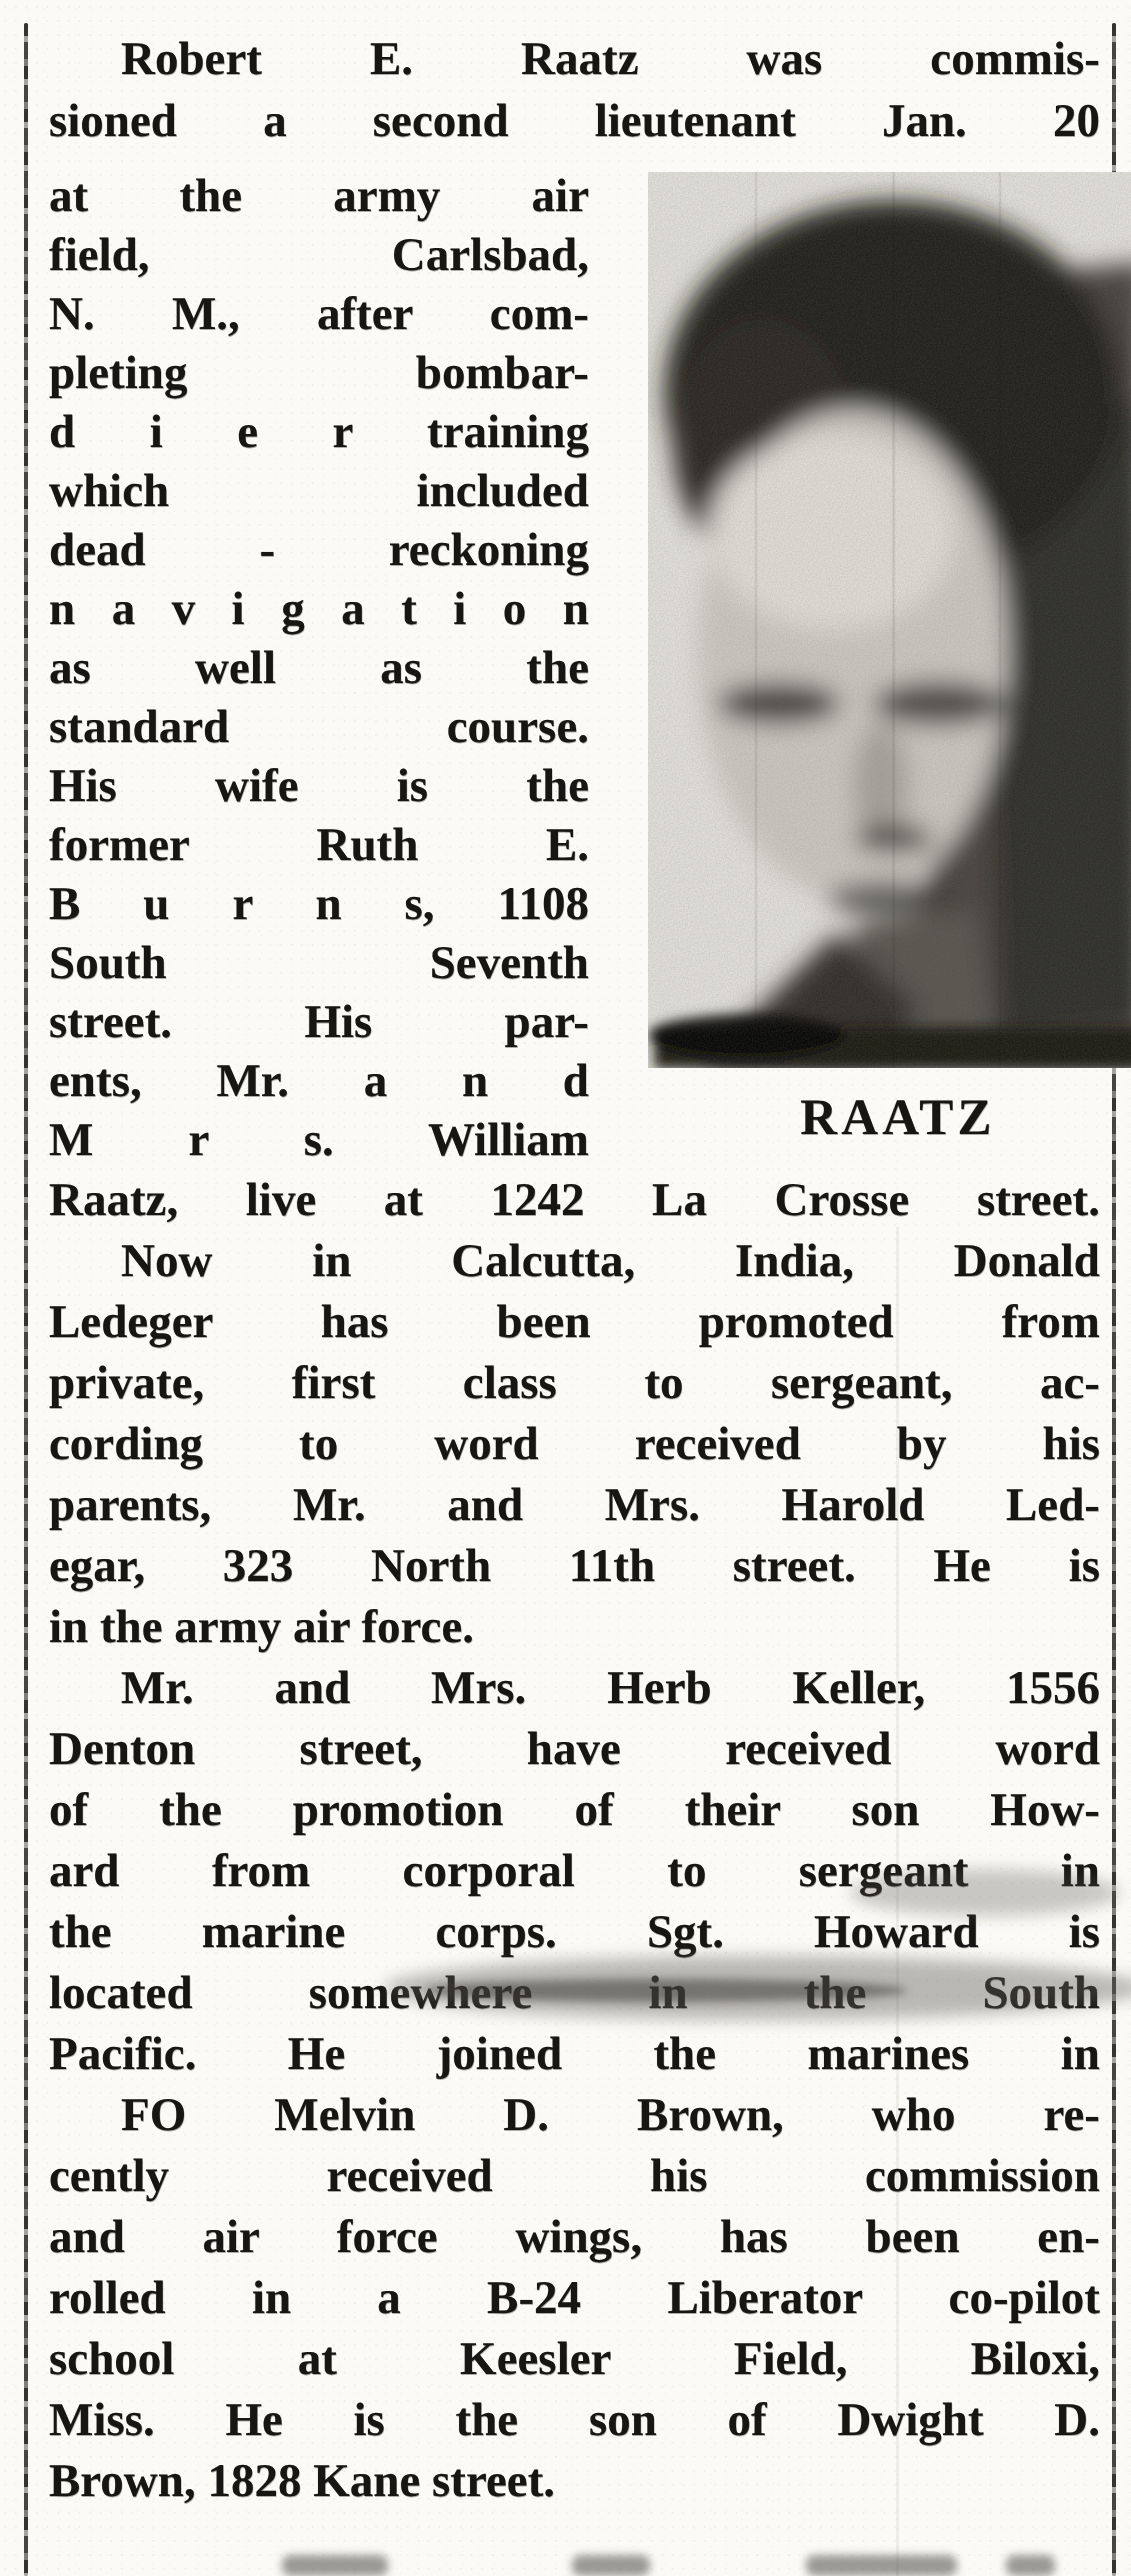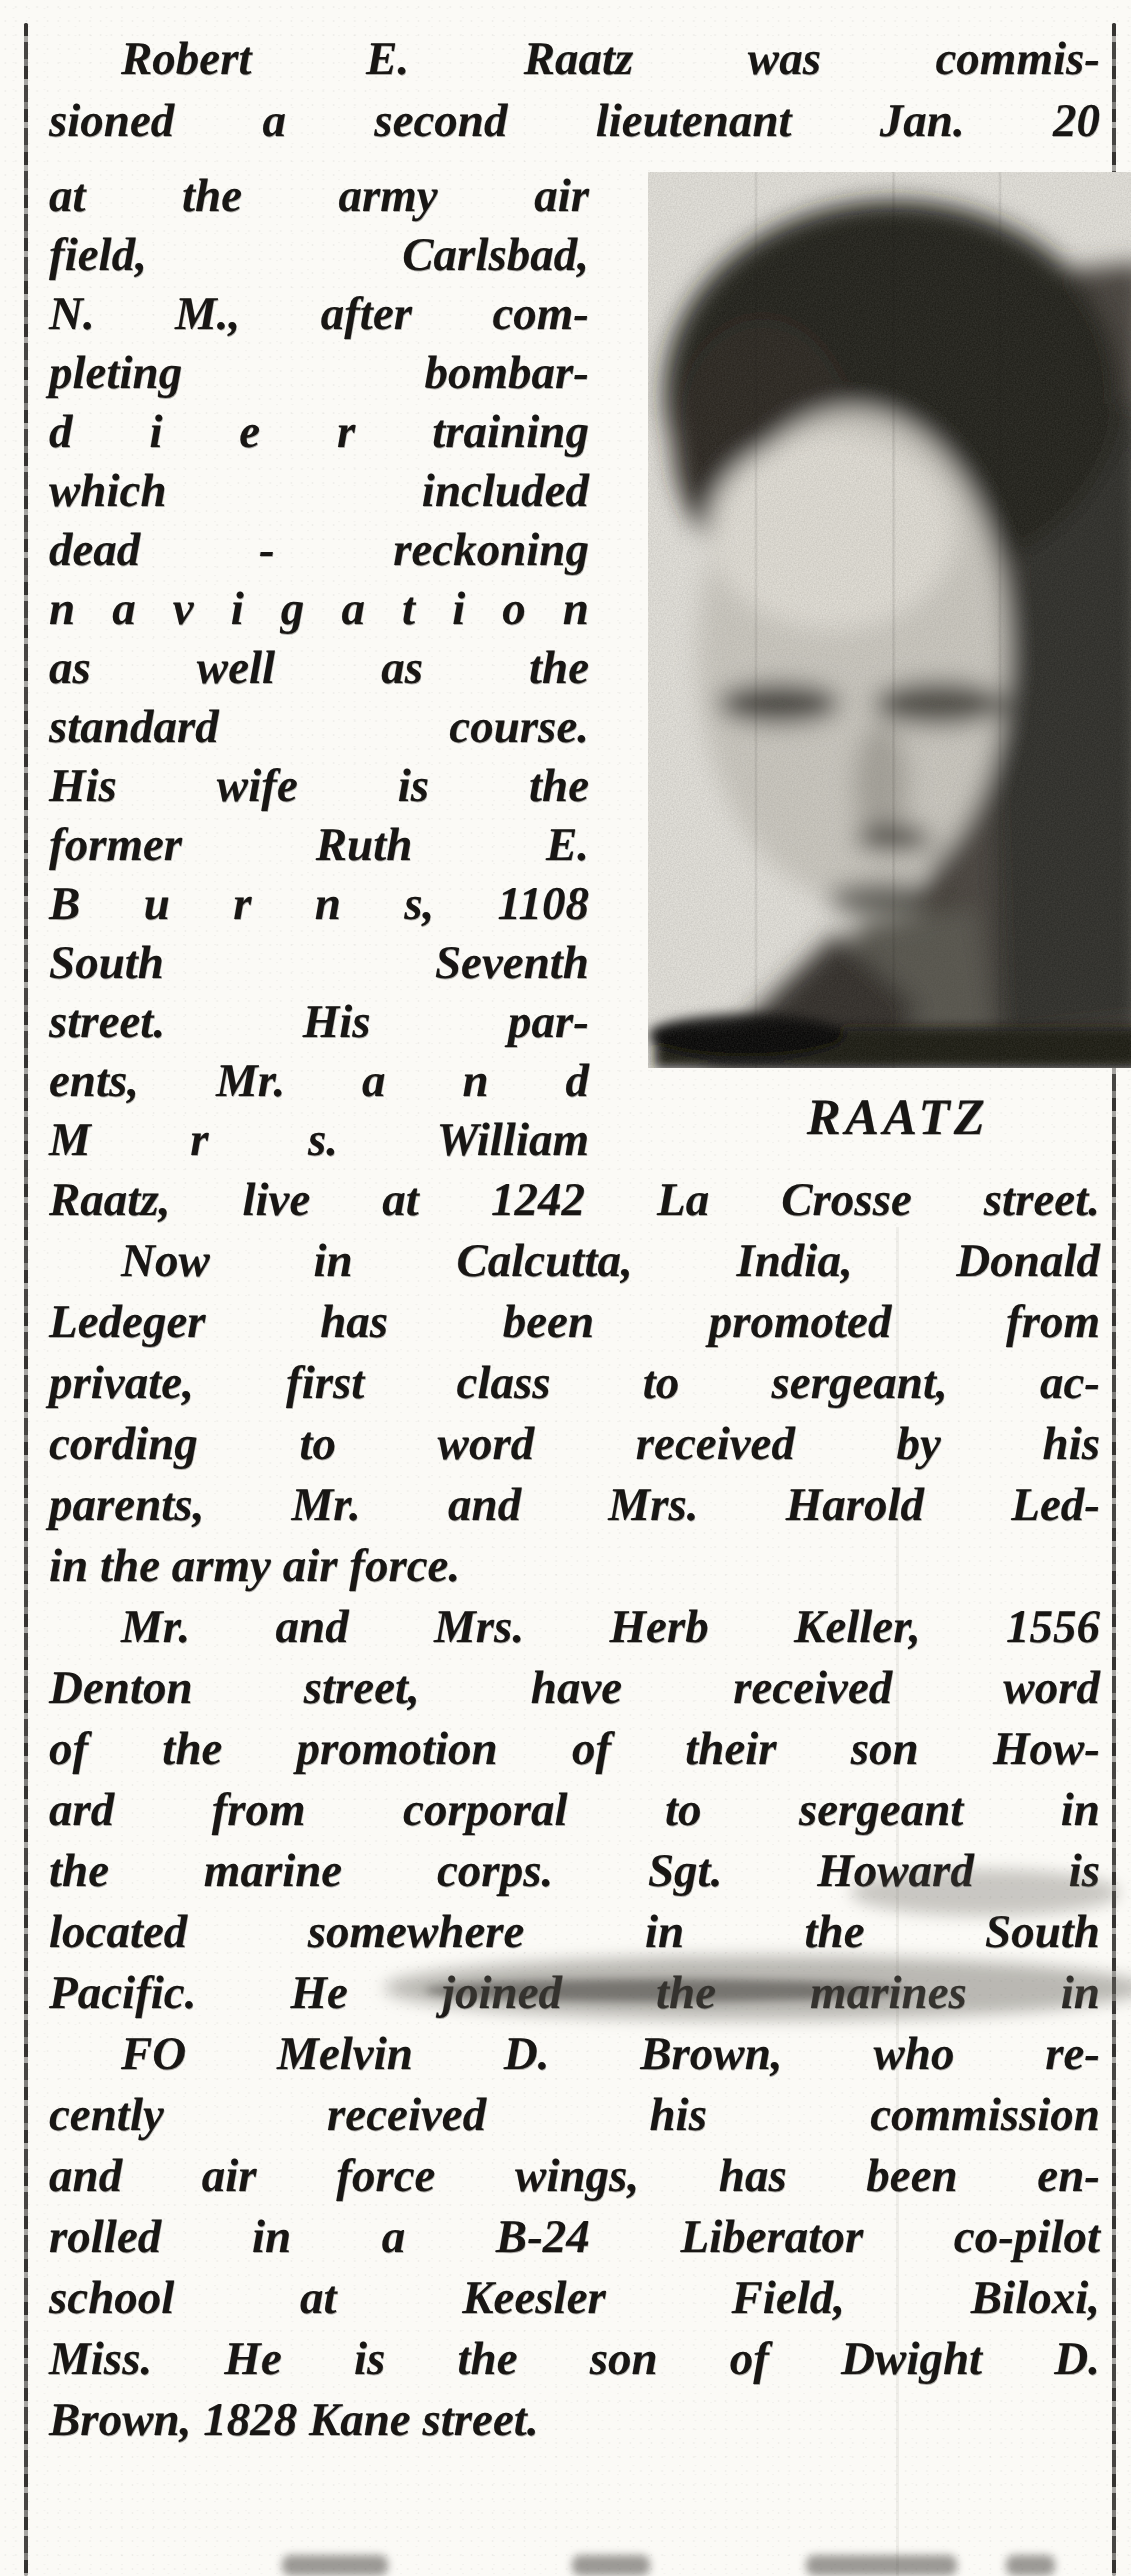--- a/index.html
+++ b/index.html
@@ -27,21 +27,20 @@
       rgba(26,24,22,.8) 19px 36px,
       rgba(26,24,22,.55) 36px 43px);
     border-radius:1.6px;
   }
   .rule-left{left:24px;}
   .rule-right{left:1112px;}
   .article{
     position:absolute;left:49px;top:28px;width:1051px;
     font-size:47px;line-height:61px;
     text-shadow:0.5px 0.7px 0 rgba(28,25,22,.35), -0.3px 0 0 rgba(28,25,22,.22);
-    font-style:italic;
   }
   .line{
     text-align:justify;text-align-last:justify;
     white-space:nowrap;
   }
   .line.lastline{text-align-last:left;}
   .line.indent{text-indent:72px;}
   .p1 .line{line-height:62px;}
   .wrap-row{display:flex;margin-top:14.7px;gap:48px;}
   .col-text{width:540px;flex:0 0 540px;}
@@ -165,20 +164,21 @@
     </div>
 
     <div class="line">Raatz, live at 1242 La Crosse street.</div>
 
     <div>
       <div class="line indent">Now in Calcutta, India, Donald</div>
       <div class="line">Ledeger has been promoted from</div>
       <div class="line">private, first class to sergeant, ac-</div>
       <div class="line">cording to word received by his</div>
       <div class="line">parents, Mr. and Mrs. Harold Led-</div>
+      <div class="line">egar, 323 North 11th street. He is</div>
       <div class="line lastline">in the army air force.</div>
     </div>
 
     <div>
       <div class="line indent">Mr. and Mrs. Herb Keller, 1556</div>
       <div class="line">Denton street, have received word</div>
       <div class="line">of the promotion of their son How-</div>
       <div class="line">ard from corporal to sergeant in</div>
       <div class="line">the marine corps. Sgt. Howard is</div>
       <div class="line">located somewhere in the South</div>

